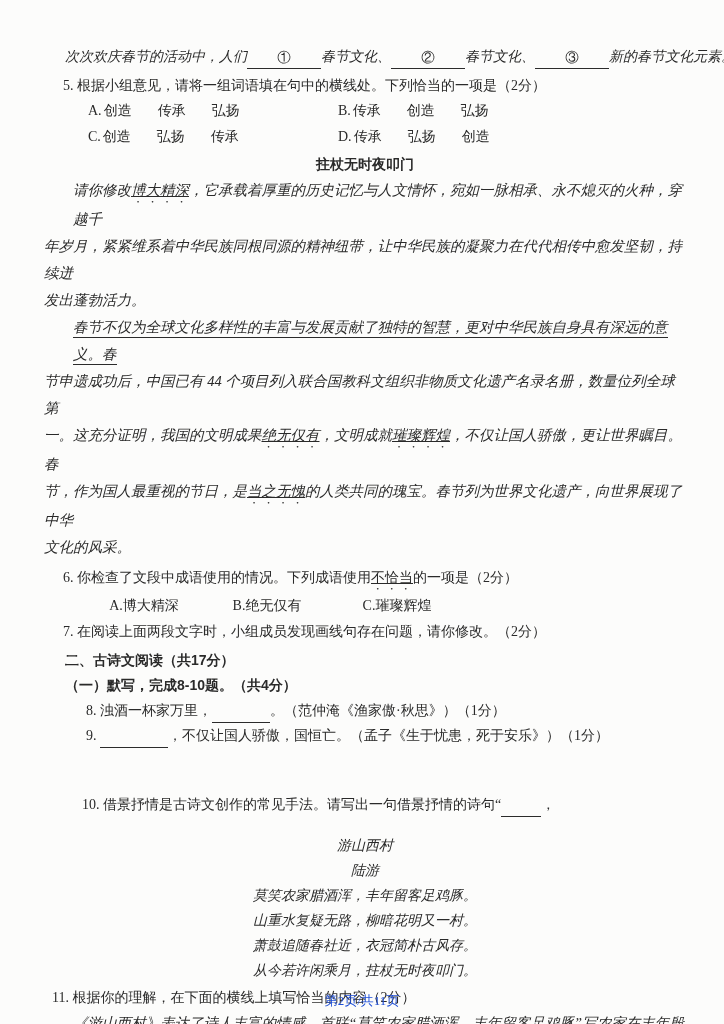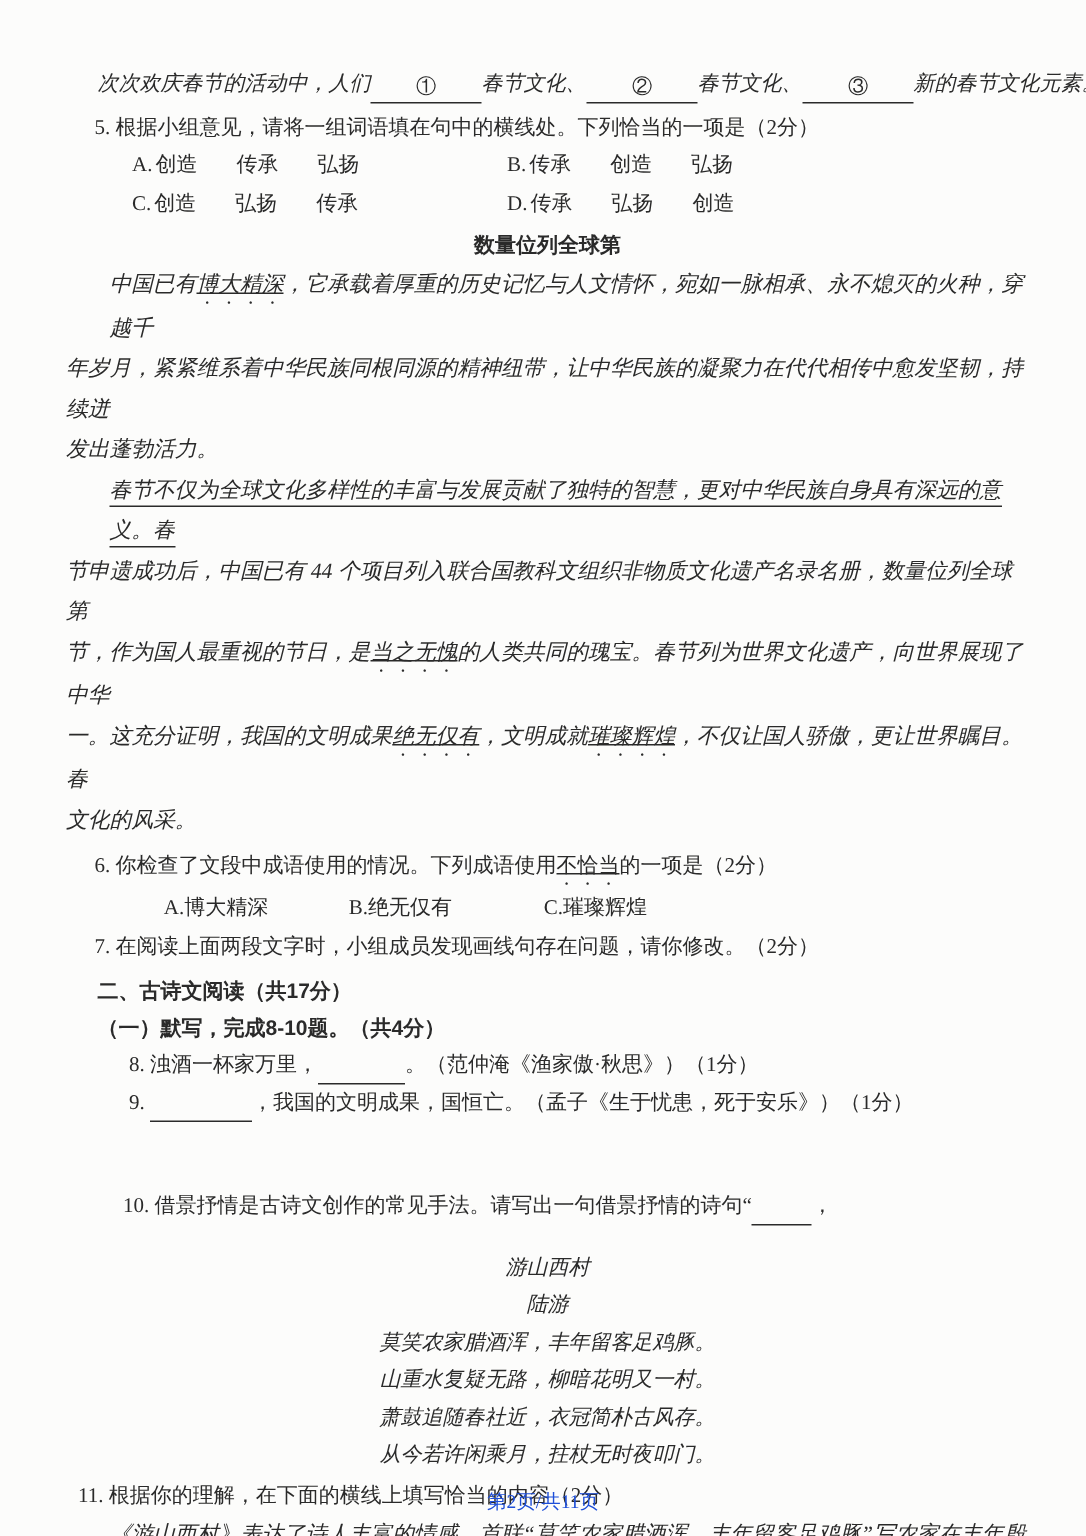--- a/index.html
+++ b/index.html
@@ -64,51 +64,51 @@
 
     <div class="line q-num1 mt4">5. 根据小组意见，请将一组词语填在句中的横线处。下列恰当的一项是（2分）</div>
 
     <div class="q5-grid">
       <div class="opt"><span class="opt-key">A.</span><span class="opt-word first">创造</span><span class="opt-word">传承</span><span class="opt-word">弘扬</span></div>
       <div class="opt"><span class="opt-key">B.</span><span class="opt-word first">传承</span><span class="opt-word">创造</span><span class="opt-word">弘扬</span></div>
       <div class="opt"><span class="opt-key">C.</span><span class="opt-word first">创造</span><span class="opt-word">弘扬</span><span class="opt-word">传承</span></div>
       <div class="opt"><span class="opt-key">D.</span><span class="opt-word first">传承</span><span class="opt-word">弘扬</span><span class="opt-word">创造</span></div>
     </div>
 
-    <div class="line center bold mt2">数量位列全球第</div>
+    <div class="line center bold mt2">拄杖无时夜叩门</div>
 
     <div>
-      <div class="para-line kai indent"><span>中国已有</span><span class="seg-em">博大精深</span><span>，它承载着厚重的历史记忆与人文情怀，宛如一脉相承、永不熄灭的火种，穿越千</span></div>
+      <div class="para-line kai indent"><span>请你修改</span><span class="seg-em">博大精深</span><span>，它承载着厚重的历史记忆与人文情怀，宛如一脉相承、永不熄灭的火种，穿越千</span></div>
       <div class="para-line kai"><span>年岁月，紧紧维系着中华民族同根同源的精神纽带，让中华民族的凝聚力在代代相传中愈发坚韧，持续迸</span></div>
       <div class="para-line kai"><span>发出蓬勃活力。</span></div>
     </div>
 
     <div>
       <div class="para-line kai indent"><span class="seg-u">春节不仅为全球文化多样性的丰富与发展贡献了独特的智慧，更对中华民族自身具有深远的意义。春</span></div>
       <div class="para-line kai"><span>节申遗成功后，中国已有 44 个项目列入联合国教科文组织非物质文化遗产名录名册，数量位列全球第</span></div>
+      <div class="para-line kai"><span>一。这充分证明，我国的文明成果</span><span class="seg-em">绝无仅有</span><span>，文明成就</span><span class="seg-em">璀璨辉煌</span><span>，不仅让国人骄傲，更让世界瞩目。春</span></div>
       <div class="para-line kai"><span>节，作为国人最重视的节日，是</span><span class="seg-em">当之无愧</span><span>的人类共同的瑰宝。春节列为世界文化遗产，向世界展现了中华</span></div>
-      <div class="para-line kai"><span>一。这充分证明，我国的文明成果</span><span class="seg-em">绝无仅有</span><span>，文明成就</span><span class="seg-em">璀璨辉煌</span><span>，不仅让国人骄傲，更让世界瞩目。春</span></div>
       <div class="para-line kai"><span>文化的风采。</span></div>
     </div>
 
     <div class="line q-num1 mt4"><span>6. 你检查了文段中成语使用的情况。下列成语使用</span><span class="seg-em">不恰当</span><span>的一项是（2分）</span></div>
 
     <div class="q6-grid">
       <div class="opt">A.博大精深</div>
       <div class="opt">B.绝无仅有</div>
       <div class="opt">C.璀璨辉煌</div>
     </div>
 
     <div class="line q-num1">7. 在阅读上面两段文字时，小组成员发现画线句存在问题，请你修改。（2分）</div>
 
     <div class="line hei sec-pad mt4">二、古诗文阅读（共17分）</div>
     <div class="line hei sec-pad">（一）默写，完成8-10题。（共4分）</div>
 
     <div class="line q-mid"><span>8. 浊酒一杯家万里，</span><span class="seg-blank bw-sm"></span><span>。（范仲淹《渔家傲·秋思》）（1分）</span></div>
-    <div class="line q-mid"><span>9. </span><span class="seg-blank bw-md"></span><span>，我国的文明成果，国恒亡。（孟子《生于忧患，死于安乐》）（1分）</span></div>
+    <div class="line q-mid"><span>9. </span><span class="seg-blank bw-md"></span><span>，不仅让国人骄傲，国恒亡。（孟子《生于忧患，死于安乐》）（1分）</span></div>
     <div class="line q-mid10"><span>10. 借景抒情是古诗文创作的常见手法。请写出一句借景抒情的诗句“</span><span class="seg-blank bw-xs"></span><span>，</span></div>
 
 
     <div class="poem-block">
       <div class="line center kai">游山西村</div>
       <div class="line center kai">陆游</div>
       <div class="line center kai">莫笑农家腊酒浑，丰年留客足鸡豚。</div>
       <div class="line center kai">山重水复疑无路，柳暗花明又一村。</div>
       <div class="line center kai">萧鼓追随春社近，衣冠简朴古风存。</div>
       <div class="line center kai">从今若许闲乘月，拄杖无时夜叩门。</div>

